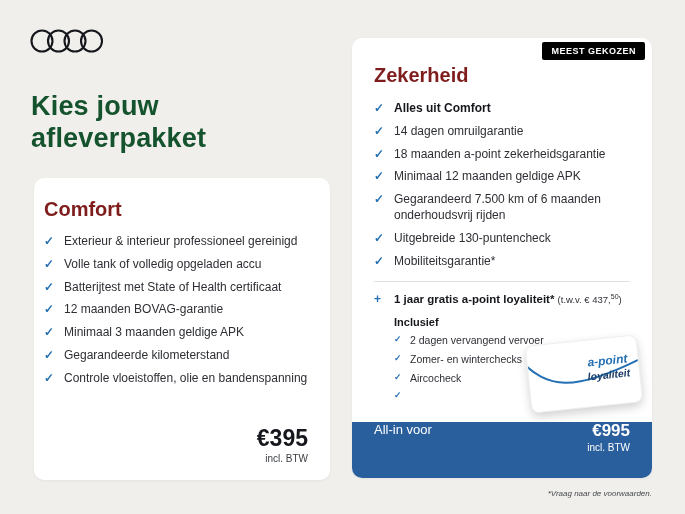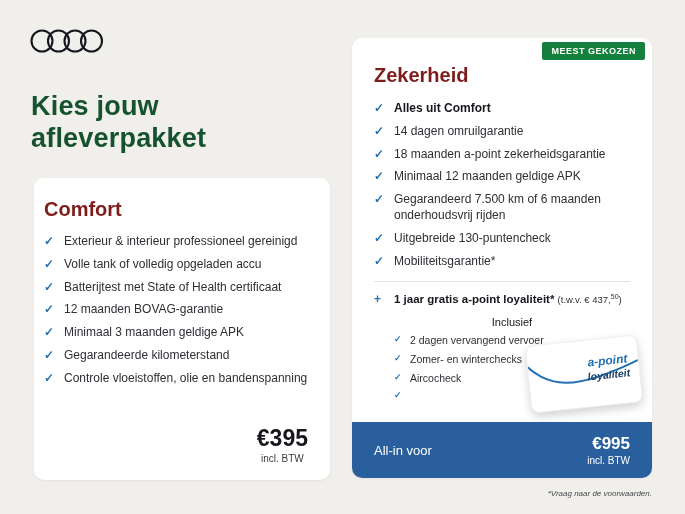--- a/index.html
+++ b/index.html
@@ -32,42 +32,42 @@
   .feature-list li{
     display:flex;gap:8px;align-items:flex-start;
     font-size:12px;line-height:1.32;color:#2d2f34;margin-bottom:7px;
   }
   .feature-list li.bold .feature-text{font-weight:700;color:#15171c;}
   .check{
     color:#2470b3;font-weight:700;font-size:12px;flex:0 0 12px;line-height:1.32;
   }
   
   .comfort-card{left:34px;top:178px;width:296px;height:302px;padding:20px 10px;}
-  .comfort-price-block{position:absolute;right:22px;bottom:16px;text-align:center;}
+  .comfort-price-block{position:absolute;right:22px;bottom:16px;text-align:right;}
   .comfort-price{font-size:23px;font-weight:700;color:#15171c;line-height:1;}
   .comfort-price-note{font-size:10px;color:#3a3d42;margin-top:3px;}
   
   .zekerheid-card{left:352px;top:38px;width:300px;height:440px;padding:18px 22px 0;}
   .badge{
     position:absolute;top:4px;right:7px;
-    background:#15803d;color:#ffffff;
+    background:#000000;color:#ffffff;
     font-size:9px;font-weight:700;letter-spacing:.5px;
     padding:4px 9px;border-radius:2px;
   }
   .zekerheid-card .card-title{margin-top:8px;}
   .zekerheid-card .feature-list{margin-top:14px;}
   .divider{border:none;border-top:1px solid #e3e2e0;margin:11px 0 10px;}
   .plus-row{
     display:flex;gap:8px;align-items:flex-start;
     font-size:11.5px;font-weight:700;color:#15171c;line-height:1.3;white-space:nowrap;
   }
   .plus-icon{color:#2470b3;font-weight:700;font-size:12px;flex:0 0 12px;}
   .twv{font-weight:400;font-size:9.5px;color:#2d2f34;}
   .twv sup{font-size:7px;}
-  .inclusief{font-size:11px;font-weight:400;color:#15171c;margin:9px 0 6px 20px;text-align:center;}
+  .inclusief{font-size:11px;font-weight:700;color:#15171c;margin:9px 0 6px 20px;}
   .sub-list{list-style:none;margin:0 0 0 20px;padding:0;width:168px;}
   .sub-list li{
     display:flex;gap:6px;align-items:flex-start;
     font-size:10.5px;line-height:1.3;color:#2d2f34;margin-bottom:5px;
   }
   .sub-list .check{font-size:9px;flex:0 0 10px;}
   
   .loyalty-card{
     position:absolute;right:12px;top:302px;width:110px;height:66px;
     background:#fff;border:1px solid #efefee;border-radius:8px;
@@ -79,21 +79,21 @@
   .loyalty-card-text{
     position:absolute;right:9px;top:16px;text-align:center;
     font-style:italic;line-height:1.15;
   }
   .loyalty-line1{font-size:12px;font-weight:700;color:#2470b3;}
   .loyalty-line2{font-size:10.5px;font-weight:700;color:#1d3e66;}
   
   .price-footer{
     position:absolute;left:0;right:0;bottom:0;height:56px;
     background:#2a5f9d;border-radius:0 0 10px 10px;
-    display:flex;align-items:center;justify-content:space-between;
+    display:flex;align-items:flex-start;justify-content:space-between;
     padding:0 22px;color:#fff;
   }
   .allin-label{font-size:13px;}
   .footer-price-block{text-align:right;}
   .footer-price{font-size:17px;font-weight:700;line-height:1;}
   .footer-price-note{font-size:10px;margin-top:3px;}
   
   .footnote{
     position:absolute;left:352px;top:489px;width:300px;
     text-align:right;font-size:8px;font-style:italic;color:#46494e;

